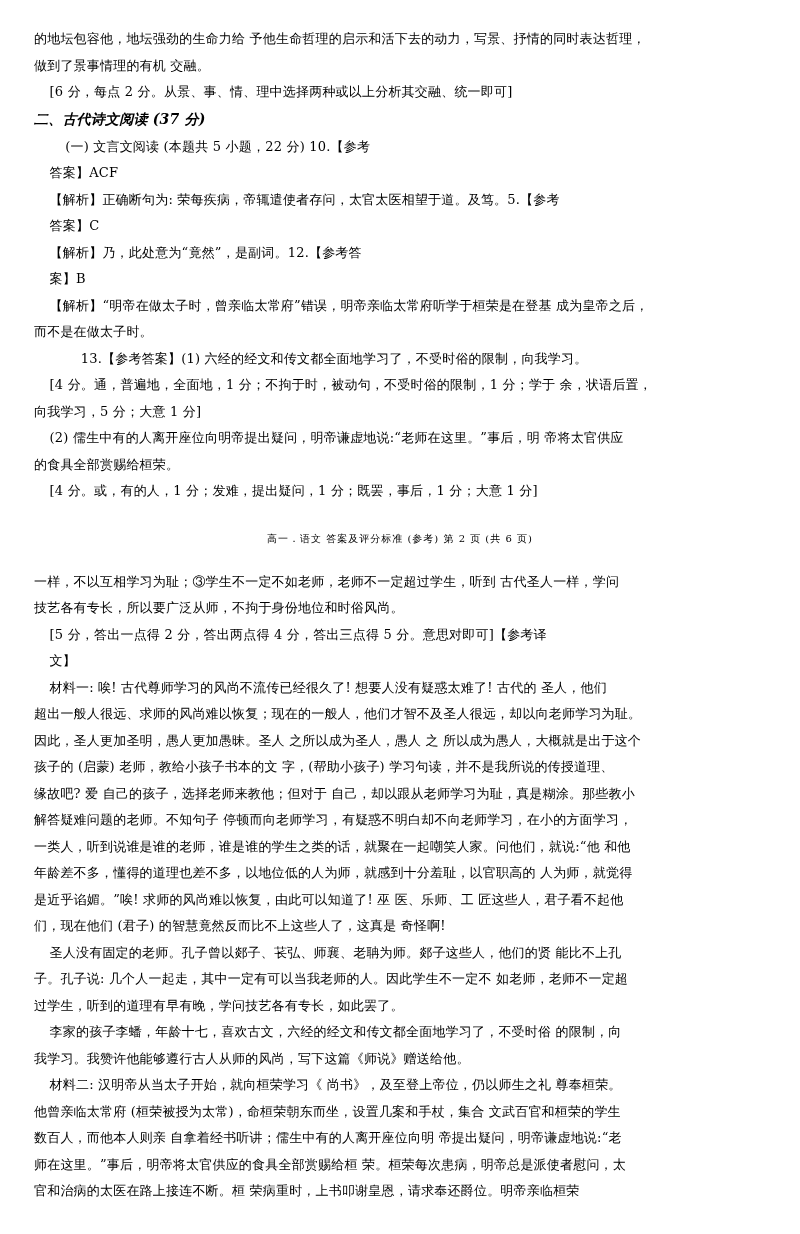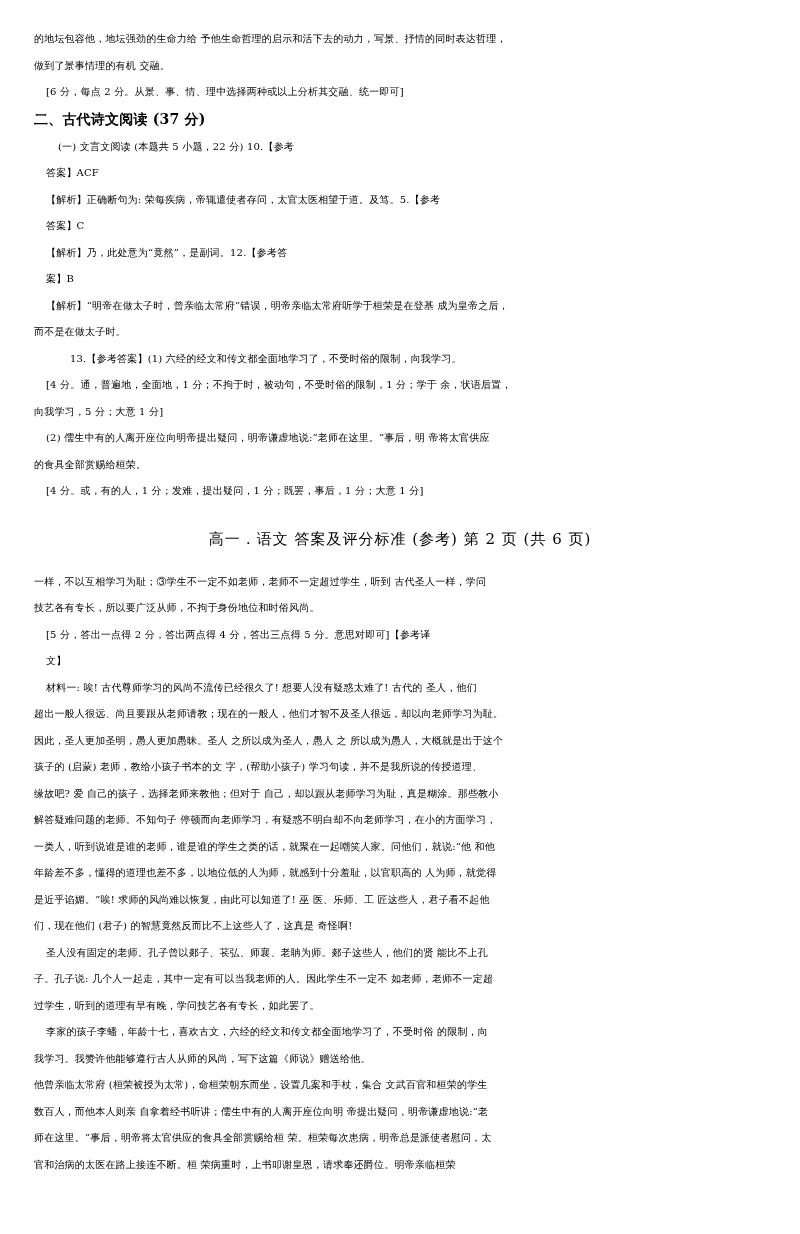--- a/index.html
+++ b/index.html
@@ -14,41 +14,42 @@
     color: #000000;
   }
   .page {
     width: 800px;
     min-height: 1234px;
     box-sizing: border-box;
     padding: 26px 34px 18px 34px;
     position: relative;
   }
   .line {
-    font-size: 10px;
+    font-size: 13px;
     line-height: 25.5px;
     text-align: justify;
     text-justify: inter-ideograph;
     letter-spacing: 0.2px;
     white-space: pre-wrap;
     word-break: break-all;
   }
   .p {
     margin: 0 0 1px 0;
   }
   .indent1 { text-indent: 1.2em; }
   .indent2 { text-indent: 2.4em; }
   .indent3 { text-indent: 3.6em; }
   .head-b {
     font-weight: bold;
     font-size: 14px;
     line-height: 27px;
+    font-style: italic;
   }
   .pagefoot {
-    font-size: 15px;
+    font-size: 10px;
     line-height: 26px;
     text-align: center;
     letter-spacing: 1px;
     margin: 12px 0 14px 0;
   }
   .blockgap { height: 9px; }
   .smallgap { height: 3px; }
 </style>
 </head>
 <body>
@@ -74,32 +75,33 @@
       <p class="line p">的食具全部赏赐给桓荣。</p>
       <p class="line p indent1">[4 分。或，有的人，1 分；发难，提出疑问，1 分；既罢，事后，1 分；大意 1 分]</p>
       <div class="blockgap"></div>
       <div class="pagefoot">高一．语文  答案及评分标准 (参考)    第 2 页 (共 6 页)</div>
       <div class="smallgap"></div>
       <p class="line p">一样，不以互相学习为耻；③学生不一定不如老师，老师不一定超过学生，听到 古代圣人一样，学问</p>
       <p class="line p">技艺各有专长，所以要广泛从师，不拘于身份地位和时俗风尚。</p>
       <p class="line p indent1">[5 分，答出一点得 2 分，答出两点得 4 分，答出三点得 5 分。意思对即可]【参考译</p>
       <p class="line p indent1">文】</p>
       <p class="line p indent1">材料一: 唉! 古代尊师学习的风尚不流传已经很久了! 想要人没有疑惑太难了! 古代的 圣人，他们</p>
-      <p class="line p">超出一般人很远、尚且要跟从老师请教；现在的一般人，他们才智不及圣人很远，却以向老师学习为耻。</p>
+      <p class="line p">超出一般人很远、求师的风尚难以恢复；现在的一般人，他们才智不及圣人很远，却以向老师学习为耻。</p>
       <p class="line p">因此，圣人更加圣明，愚人更加愚昧。圣人 之所以成为圣人，愚人 之 所以成为愚人，大概就是出于这个</p>
       <p class="line p">孩子的 (启蒙) 老师，教给小孩子书本的文 字，(帮助小孩子) 学习句读，并不是我所说的传授道理、</p>
       <p class="line p">缘故吧? 爱 自己的孩子，选择老师来教他；但对于 自己，却以跟从老师学习为耻，真是糊涂。那些教小</p>
       <p class="line p">解答疑难问题的老师。不知句子 停顿而向老师学习，有疑惑不明白却不向老师学习，在小的方面学习，</p>
       <p class="line p">一类人，听到说谁是谁的老师，谁是谁的学生之类的话，就聚在一起嘲笑人家。问他们，就说:“他 和他</p>
       <p class="line p">年龄差不多，懂得的道理也差不多，以地位低的人为师，就感到十分羞耻，以官职高的 人为师，就觉得</p>
       <p class="line p">是近乎谄媚。”唉! 求师的风尚难以恢复，由此可以知道了! 巫 医、乐师、工 匠这些人，君子看不起他</p>
       <p class="line p">们，现在他们 (君子) 的智慧竟然反而比不上这些人了，这真是 奇怪啊!</p>
       <p class="line p indent1">圣人没有固定的老师。孔子曾以郯子、苌弘、师襄、老聃为师。郯子这些人，他们的贤 能比不上孔</p>
       <p class="line p">子。孔子说: 几个人一起走，其中一定有可以当我老师的人。因此学生不一定不 如老师，老师不一定超</p>
       <p class="line p">过学生，听到的道理有早有晚，学问技艺各有专长，如此罢了。</p>
       <p class="line p indent1">李家的孩子李蟠，年龄十七，喜欢古文，六经的经文和传文都全面地学习了，不受时俗 的限制，向</p>
       <p class="line p">我学习。我赞许他能够遵行古人从师的风尚，写下这篇《师说》赠送给他。</p>
+      <p class="line p indent1">材料二: 汉明帝从当太子开始，就向桓荣学习《 尚书》，及至登上帝位，仍以师生之礼 尊奉桓荣。</p>
       <p class="line p">他曾亲临太常府 (桓荣被授为太常)，命桓荣朝东而坐，设置几案和手杖，集合 文武百官和桓荣的学生</p>
       <p class="line p">数百人，而他本人则亲 自拿着经书听讲；儒生中有的人离开座位向明 帝提出疑问，明帝谦虚地说:“老</p>
       <p class="line p">师在这里。”事后，明帝将太官供应的食具全部赏赐给桓 荣。桓荣每次患病，明帝总是派使者慰问，太</p>
       <p class="line p">官和治病的太医在路上接连不断。桓 荣病重时，上书叩谢皇恩，请求奉还爵位。明帝亲临桓荣</p>
     </div>
 </div>
 
 </body></html>

